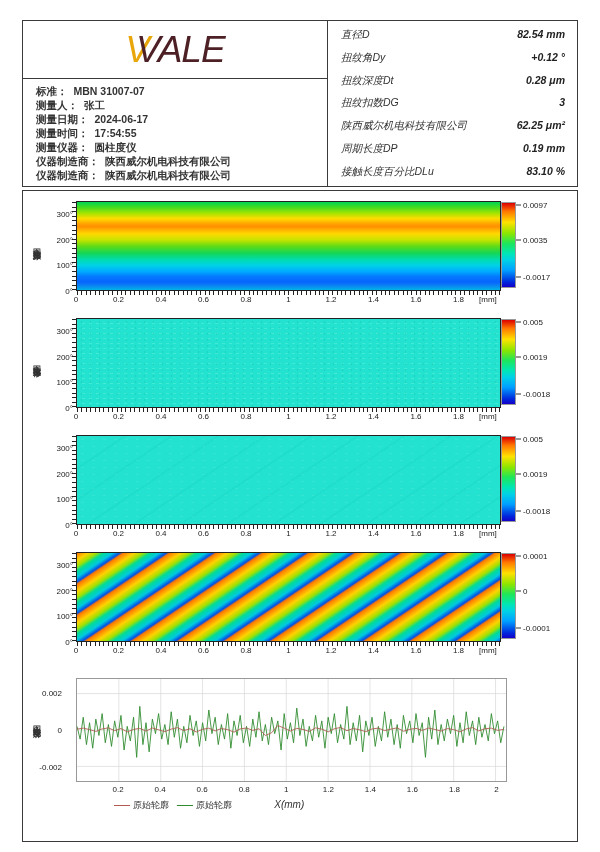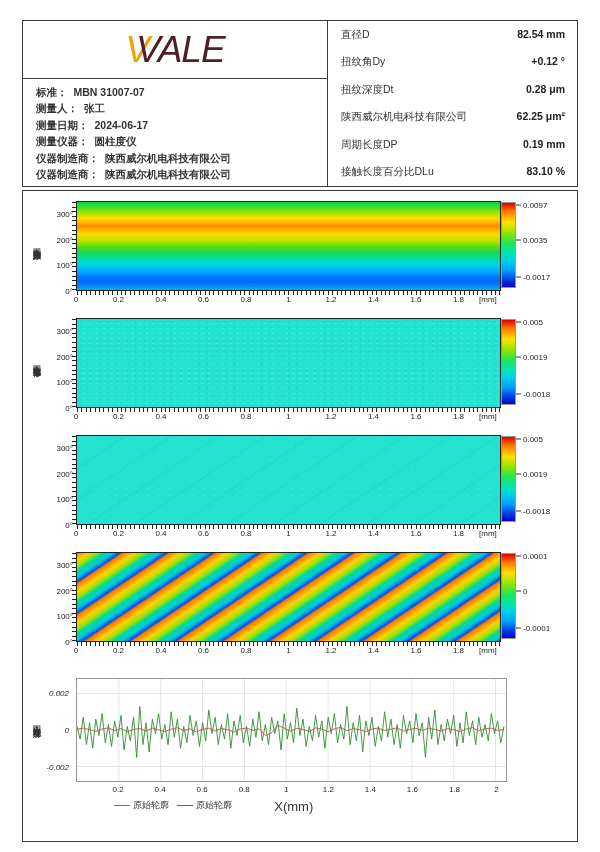--- a/index.html
+++ b/index.html
@@ -11,21 +11,21 @@
   .header-left{width:305px;border-right:1.6px solid #3a3a3a;display:flex;flex-direction:column;box-sizing:border-box;}
   .logo-area{height:57px;border-bottom:1.6px solid #3a3a3a;display:flex;align-items:center;justify-content:center;}
   .logo{font-style:italic;font-weight:400;font-size:37px;letter-spacing:-1px;color:#4d2026;line-height:1;}
   .logo .v1{color:#e8a60a;margin-right:-13px;}
   .logo .v2{color:#4d2026;}
   .info-left{flex:1;padding:5px 8px 3px 13px;display:flex;flex-direction:column;justify-content:space-around;}
   .il-row{display:flex;font-size:10.5px;line-height:13px;white-space:nowrap;}
   .il-label{font-weight:bold;color:#333;margin-right:6px;}
   .il-value{font-weight:bold;color:#333;}
   .header-right{flex:1;padding:7px 12px 8px 13px;display:flex;flex-direction:column;justify-content:space-between;box-sizing:border-box;}
-  .ir-row{display:flex;justify-content:space-between;font-size:10.5px;line-height:13px;}
+  .ir-row{display:flex;justify-content:space-between;font-size:10.5px;line-height:13px;font-style:italic;}
   .ir-label{color:#333;}
   .ir-value{color:#222;font-weight:bold;}
 
   
   .charts-box{margin-top:3px;border:1.6px solid #3a3a3a;height:652px;box-sizing:border-box;padding:5px 4px 0 6px;background:#fff;overflow:hidden;}
 
   
   .hm-block{height:117px;display:flex;box-sizing:border-box;padding-top:5px;}
   .ylab-col{width:15px;position:relative;}
   .ylab-col span{position:absolute;left:1px;top:45px;transform:translateY(-50%);writing-mode:vertical-rl;text-orientation:upright;font-size:8px;font-weight:bold;color:#333;letter-spacing:-1px;}
@@ -60,30 +60,30 @@
   .hm-flat2{background-color:#23e2d0;background-image:
     repeating-linear-gradient(146deg,rgba(0,190,170,0.12) 0 2px,rgba(255,255,255,0) 2px 26px),
     radial-gradient(rgba(120,245,220,0.18) 1px,transparent 1.3px);
     background-size:auto,11px 7px;}
   .hm-stripes{background:repeating-linear-gradient(146deg,
     #ff7800 0px,#ffd200 6px,#a0e100 11px,#00dc96 15px,#00c8e0 20px,#0050e6 24px,#ff7800 26px);}
 
   
   .line-block{display:flex;box-sizing:border-box;margin-top:14px;}
   .l-yticks{width:32px;position:relative;height:104px;}
-  .l-yticks span{position:absolute;right:7px;font-size:8px;color:#222;transform:translateY(-50%);font-style:italic;}
+  .l-yticks span{position:absolute;right:14px;font-size:8px;color:#222;transform:translateY(-50%);}
   .l-plotwrap{flex:1;margin-right:66px;position:relative;}
   .l-frame{height:104px;border:1px solid #999;box-sizing:border-box;position:relative;background:#fff;}
   .l-frame svg{display:block;width:100%;height:100%;}
   .l-xlabels{position:relative;height:14px;font-size:8px;color:#222;}
   .l-xlabels .xt{position:absolute;top:3px;transform:translateX(-50%);}
   .l-footer{position:relative;height:18px;display:flex;align-items:center;padding-left:38px;font-size:9px;color:#333;}
   .leg-item{display:flex;align-items:center;margin-right:8px;}
   .leg-line{display:inline-block;width:16px;height:0;border-top:1.6px solid #000;margin-right:3px;}
-  .l-xmm{position:absolute;left:46%;top:3px;font-size:13px;color:#333;}
+  .l-xmm{position:absolute;left:46%;top:3px;font-size:10px;color:#333;font-style:italic;}
 </style>
 </head>
 <body>
 
 <div class="page">
 
   <div class="header-box">
     <div class="header-left">
       <div class="logo-area">
         <div class="logo">
@@ -97,20 +97,24 @@
           </div>
           <div class="il-row">
             <span class="il-label">测量人：</span>
             <span class="il-value">张工</span>
           </div>
           <div class="il-row">
             <span class="il-label">测量日期：</span>
             <span class="il-value">2024-06-17</span>
           </div>
           <div class="il-row">
+            <span class="il-label">测量时间：</span>
+            <span class="il-value">17:54:55</span>
+          </div>
+          <div class="il-row">
             <span class="il-label">测量仪器：</span>
             <span class="il-value">圆柱度仪</span>
           </div>
           <div class="il-row">
             <span class="il-label">仪器制造商：</span>
             <span class="il-value">陕西威尔机电科技有限公司</span>
           </div>
           <div class="il-row">
             <span class="il-label">仪器制造商：</span>
             <span class="il-value">陕西威尔机电科技有限公司</span>
@@ -122,20 +126,24 @@
           <span class="ir-label">直径D</span>
           <span class="ir-value">82.54 mm</span>
         </div>
         <div class="ir-row">
           <span class="ir-label">扭纹角Dy</span>
           <span class="ir-value">+0.12 °</span>
         </div>
         <div class="ir-row">
           <span class="ir-label">扭纹深度Dt</span>
           <span class="ir-value">0.28 μm</span>
+        </div>
+        <div class="ir-row">
+          <span class="ir-label">扭纹扣数DG</span>
+          <span class="ir-value">3</span>
         </div>
         <div class="ir-row">
           <span class="ir-label">陕西威尔机电科技有限公司</span>
           <span class="ir-value">62.25 μm²</span>
         </div>
         <div class="ir-row">
           <span class="ir-label">周期长度DP</span>
           <span class="ir-value">0.19 mm</span>
         </div>
         <div class="ir-row">

